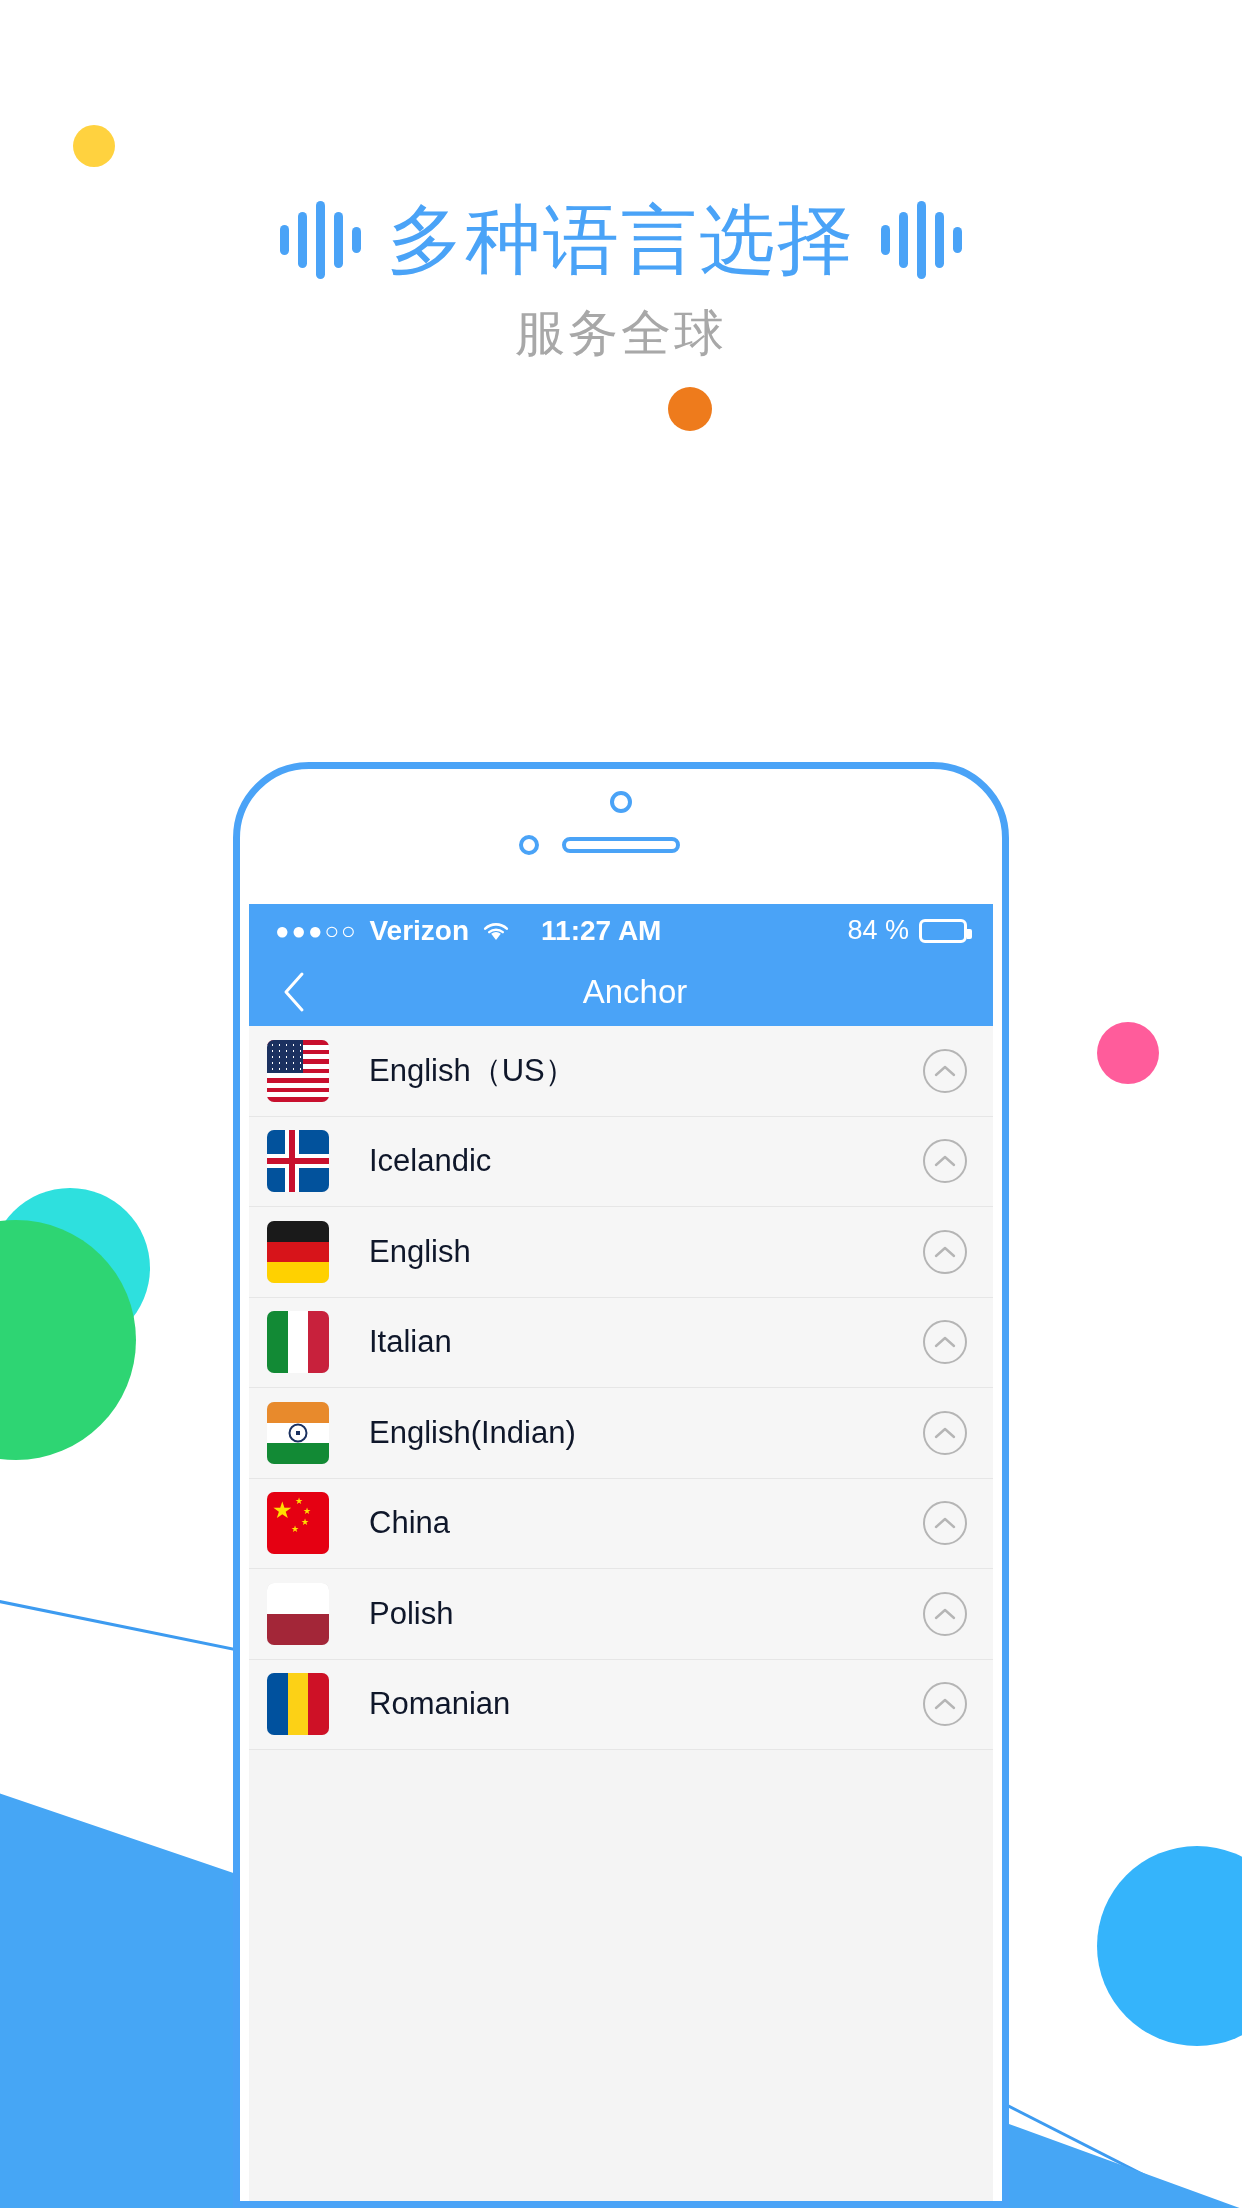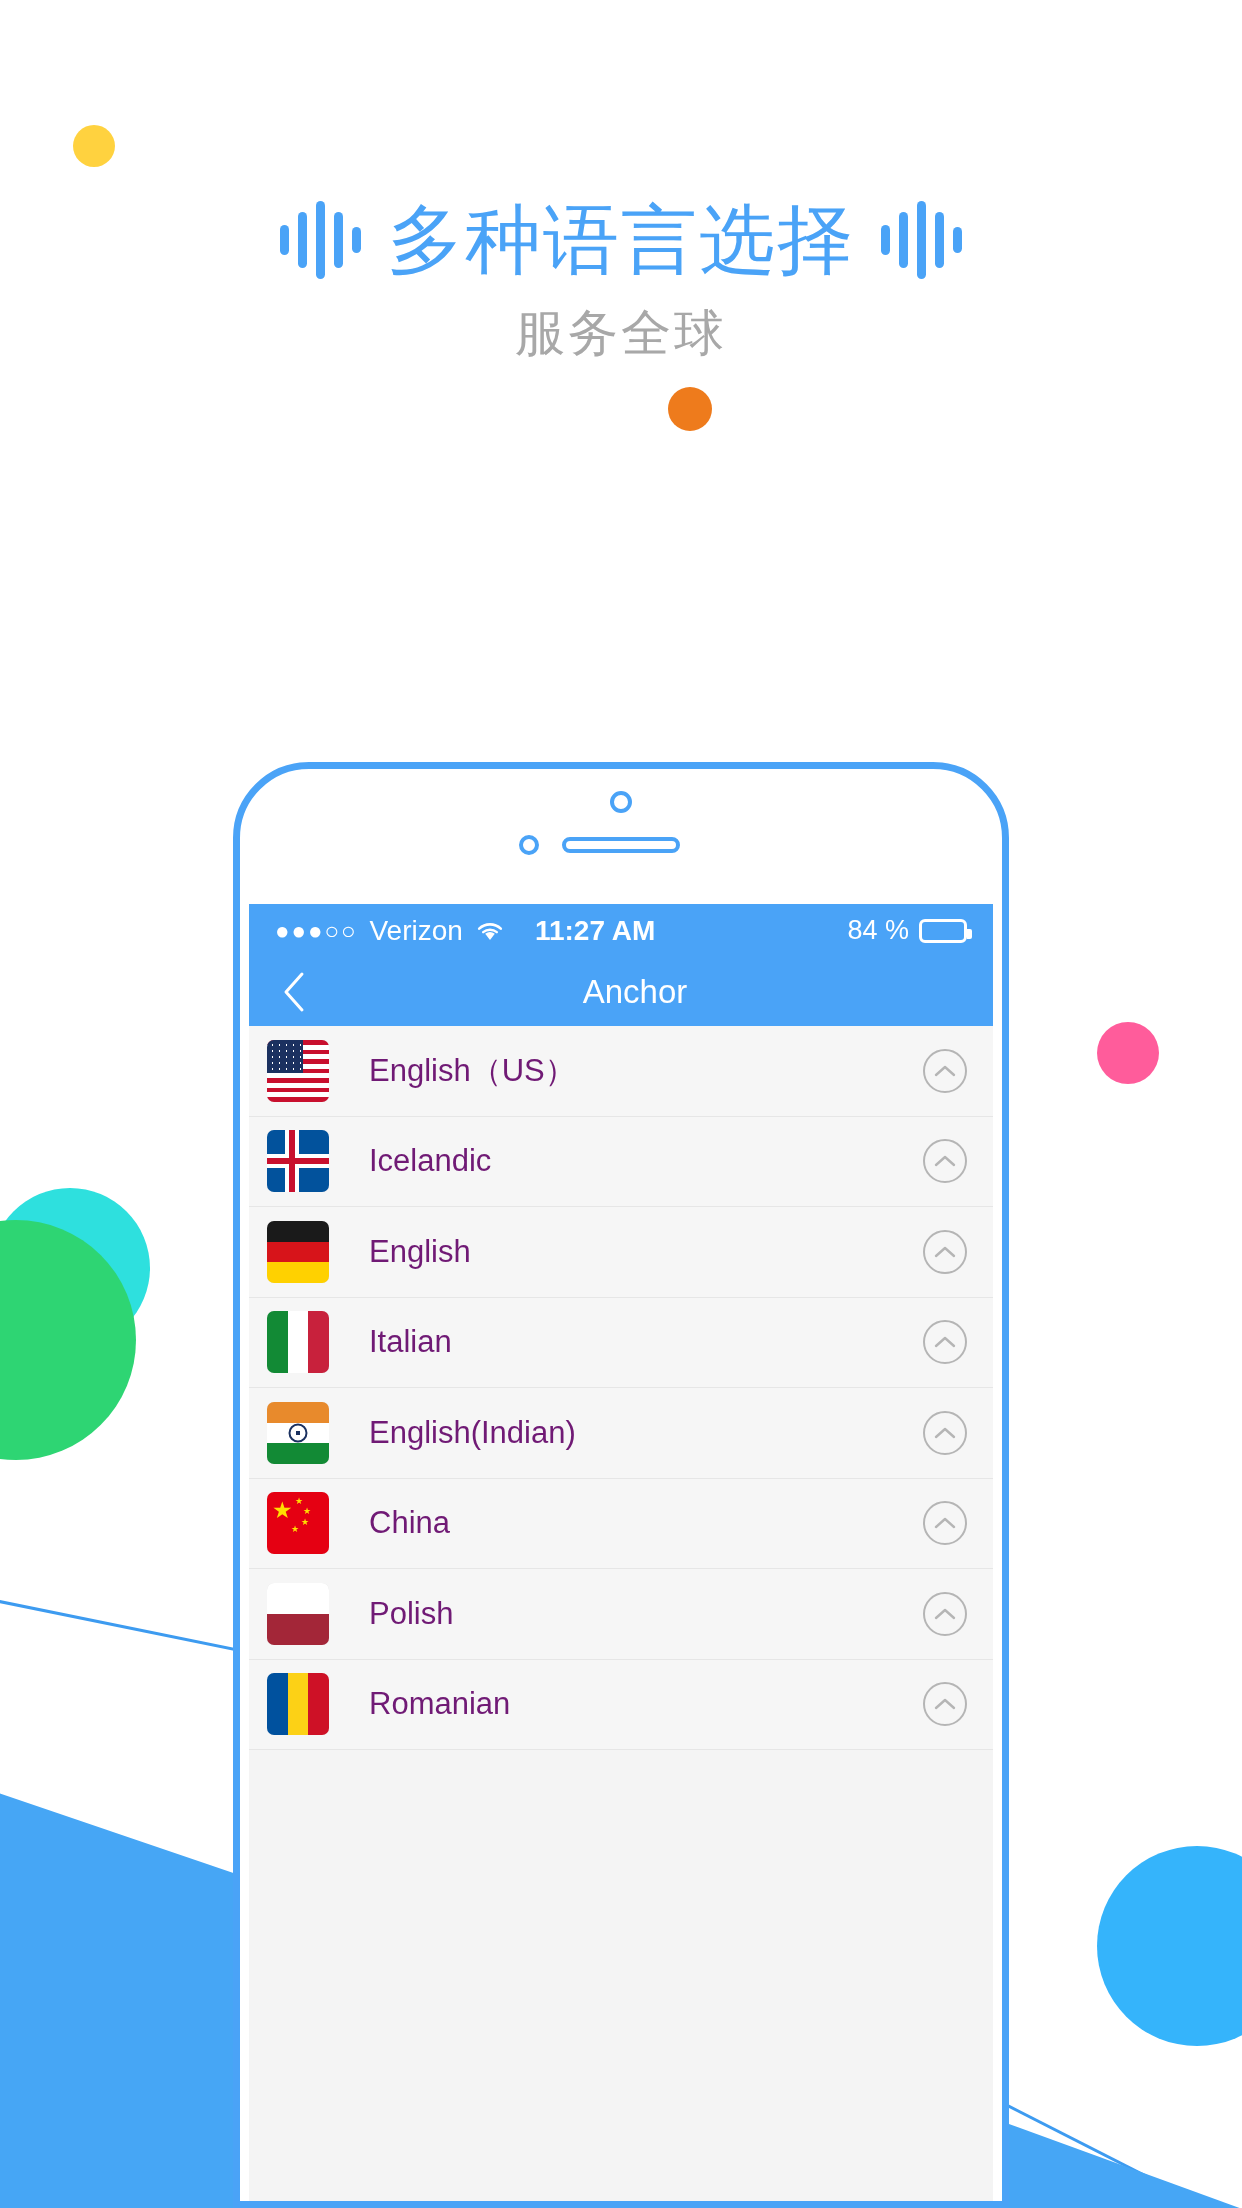--- a/index.html
+++ b/index.html
@@ -126,21 +126,21 @@
     background:#F4F4F4; overflow:hidden;
   }
 
   
   #status-bar {
     height:53px; background:#4AA3F7; color:#fff;
     display:flex; align-items:center; padding:0 26px;
     font-size:27px; font-weight:bold;
   }
   #signal-dots { letter-spacing:2px; font-size:24px; margin-right:12px; }
-  #carrier { font-weight:400; font-size:28px; margin-right:12px; }
+  #carrier { font-weight:700; font-size:28px; margin-right:12px; }
   #wifi-icon { margin-right:30px; display:flex; align-items:flex-end; }
   #clock { font-weight:bold; font-size:28px; }
   #status-right { margin-left:auto; display:flex; align-items:center; gap:10px; }
   #battery-pct { font-weight:400; font-size:27px; }
   #battery-icon {
     width:48px; height:24px; border:3px solid #fff; border-radius:6px;
     position:relative; padding:2px;
   }
   #battery-icon::after{
     content:""; position:absolute; right:-8px; top:7px;
@@ -166,21 +166,21 @@
   .lang-row {
     display:flex; align-items:center; height:90.5px;
     padding:0 26px 0 18px; border-bottom:1px solid #E6E6E6;
     background:#F6F6F6; cursor:pointer;
   }
   .flag {
     width:62px; height:62px; border-radius:7px; overflow:hidden;
     flex:0 0 62px; position:relative; background:#ddd;
   }
   .lang-label {
-    margin-left:40px; font-size:31px; color:#701a75; flex:1;
+    margin-left:40px; font-size:31px; color:#0f172a; flex:1;
     white-space:nowrap;
   }
   .chevron-circle {
     width:44px; height:44px; border-radius:50%;
     border:2px solid #B5B5B5; display:flex;
     align-items:center; justify-content:center; flex:0 0 44px;
   }
 
   
   .f-us-stripes{position:absolute;inset:0;background:

